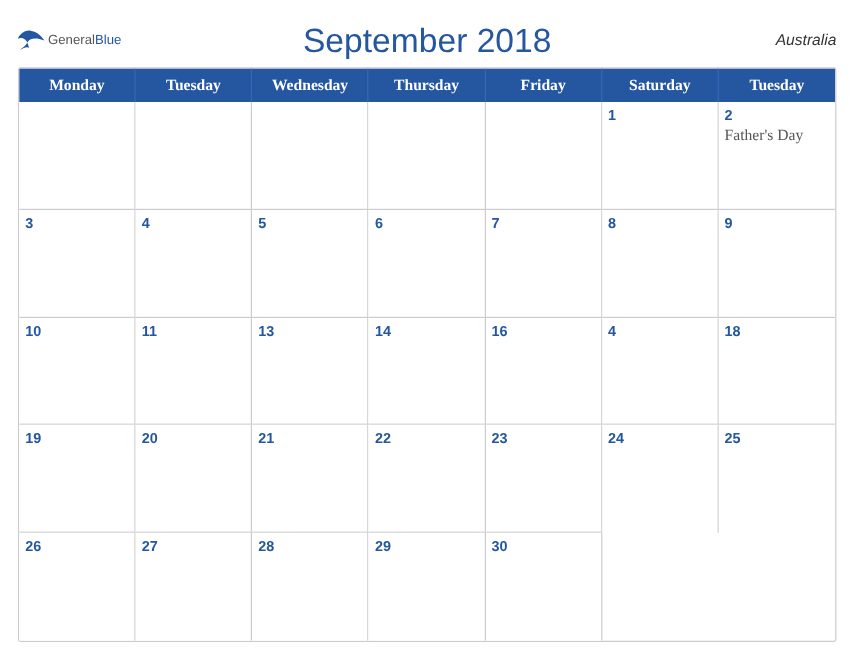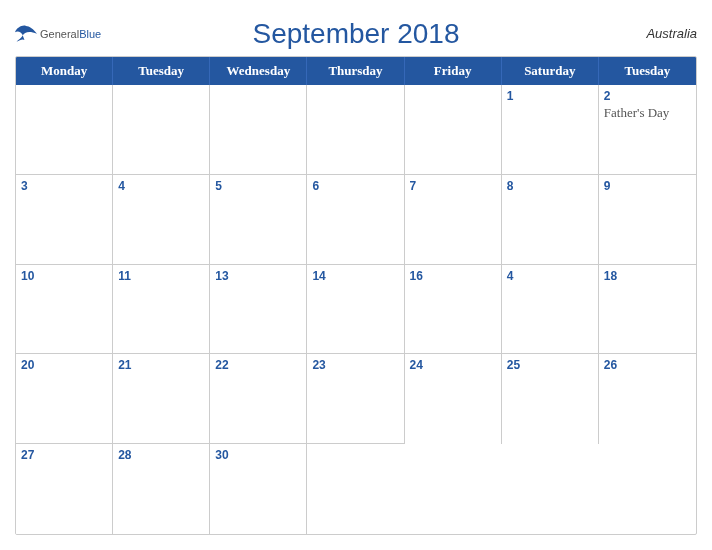--- a/index.html
+++ b/index.html
@@ -211,20 +211,23 @@
       <div class="cell">
         <span class="cell-date">16</span>
       </div>
       <div class="cell">
         <span class="cell-date">4</span>
       </div>
       <div class="cell">
         <span class="cell-date">18</span>
       </div>
       <div class="cell">
+        <span class="cell-date">19</span>
+      </div>
+      <div class="cell">
         <span class="cell-date">20</span>
       </div>
       <div class="cell">
         <span class="cell-date">21</span>
       </div>
       <div class="cell">
         <span class="cell-date">22</span>
       </div>
       <div class="cell">
         <span class="cell-date">23</span>
@@ -236,18 +239,21 @@
         <span class="cell-date">25</span>
       </div>
       <div class="cell row-last-5">
         <span class="cell-date">26</span>
       </div>
       <div class="cell row-last-5">
         <span class="cell-date">27</span>
       </div>
       <div class="cell row-last-5">
         <span class="cell-date">28</span>
+      </div>
+      <div class="cell row-last-5">
+        <span class="cell-date">29</span>
       </div>
       <div class="cell row-last-5">
         <span class="cell-date">30</span>
       </div>
     </div>
 </div>
 
 </body></html>

